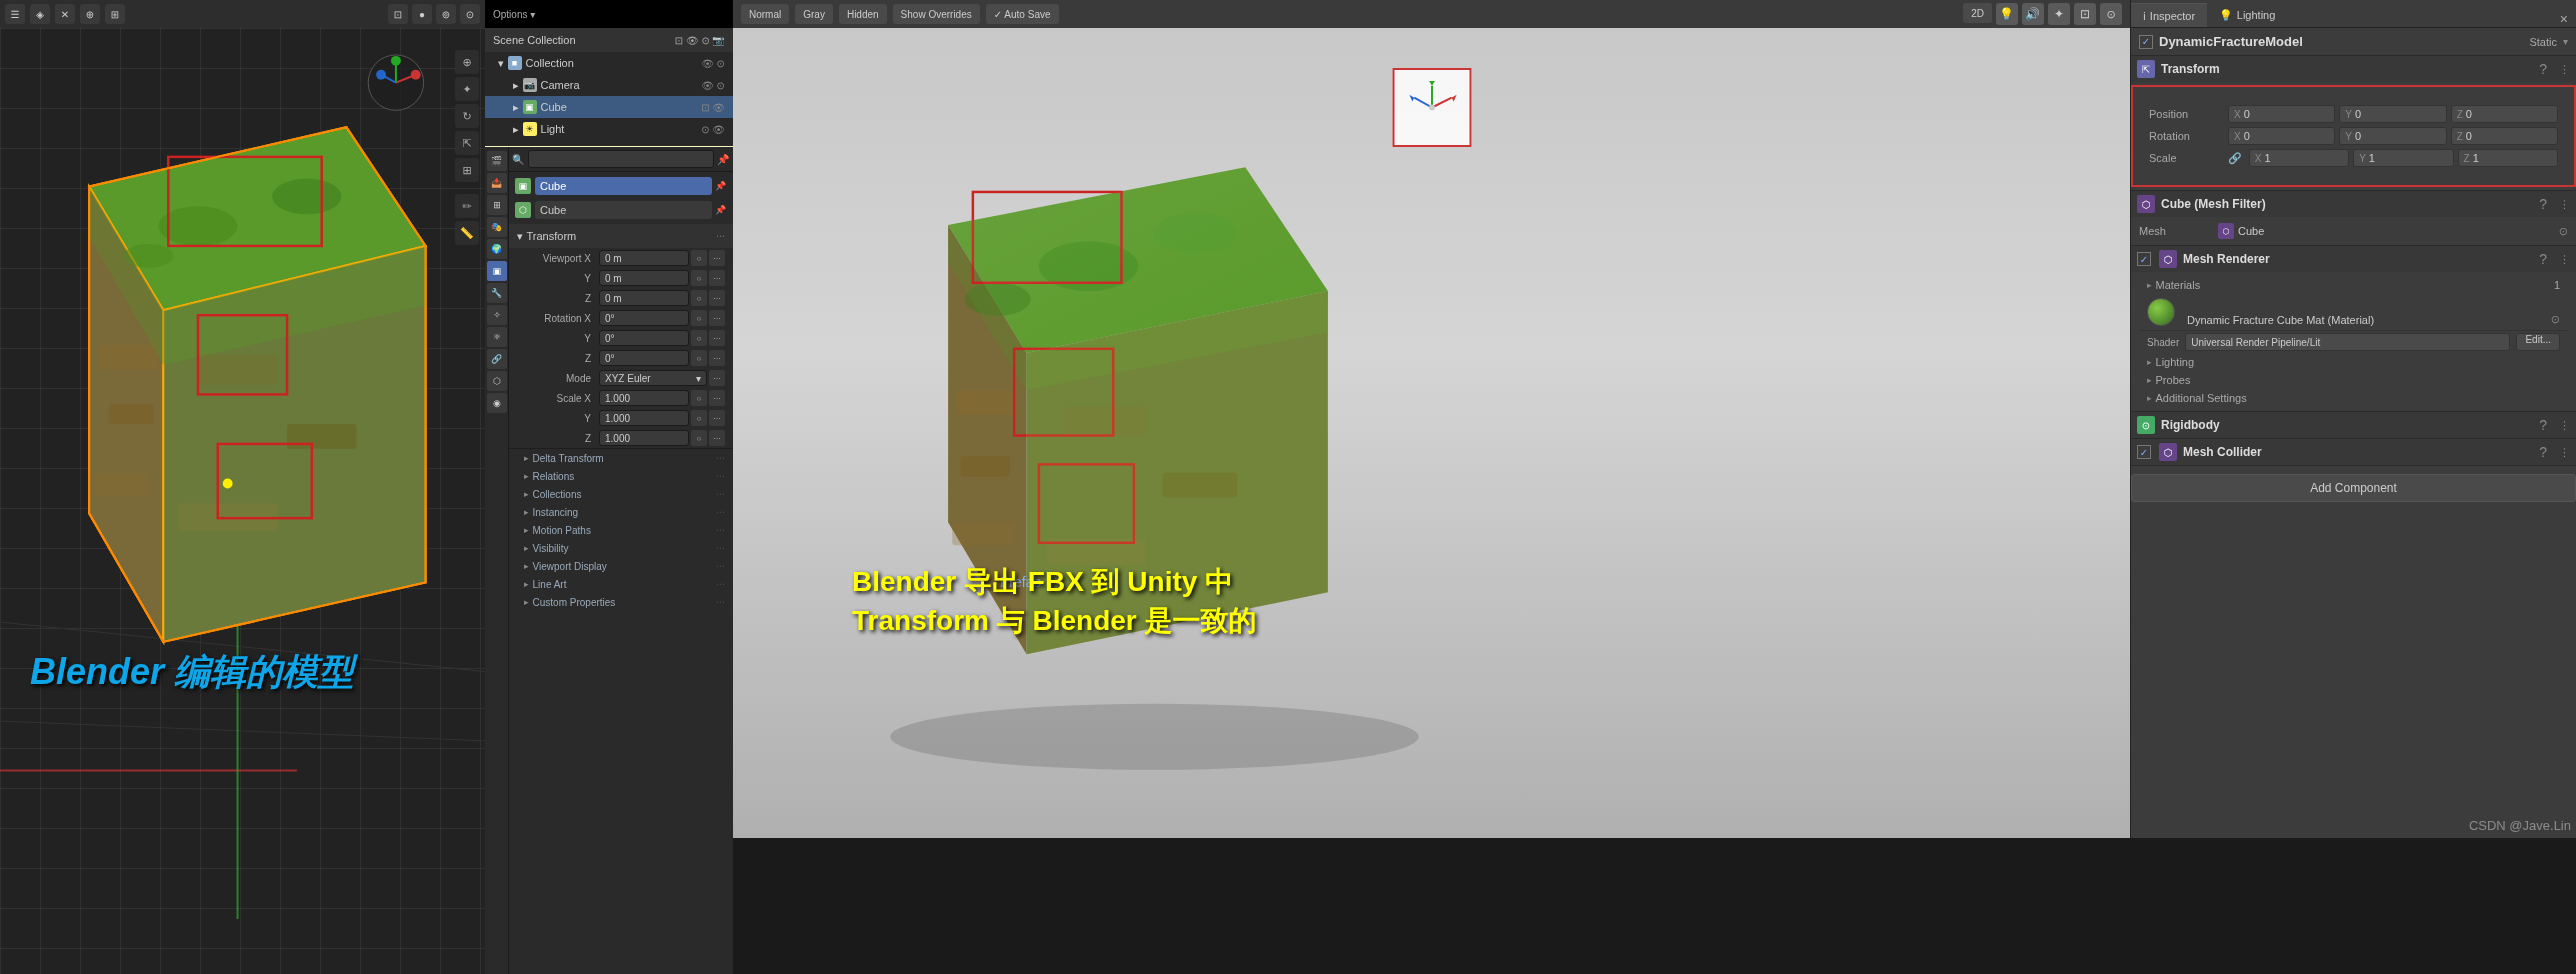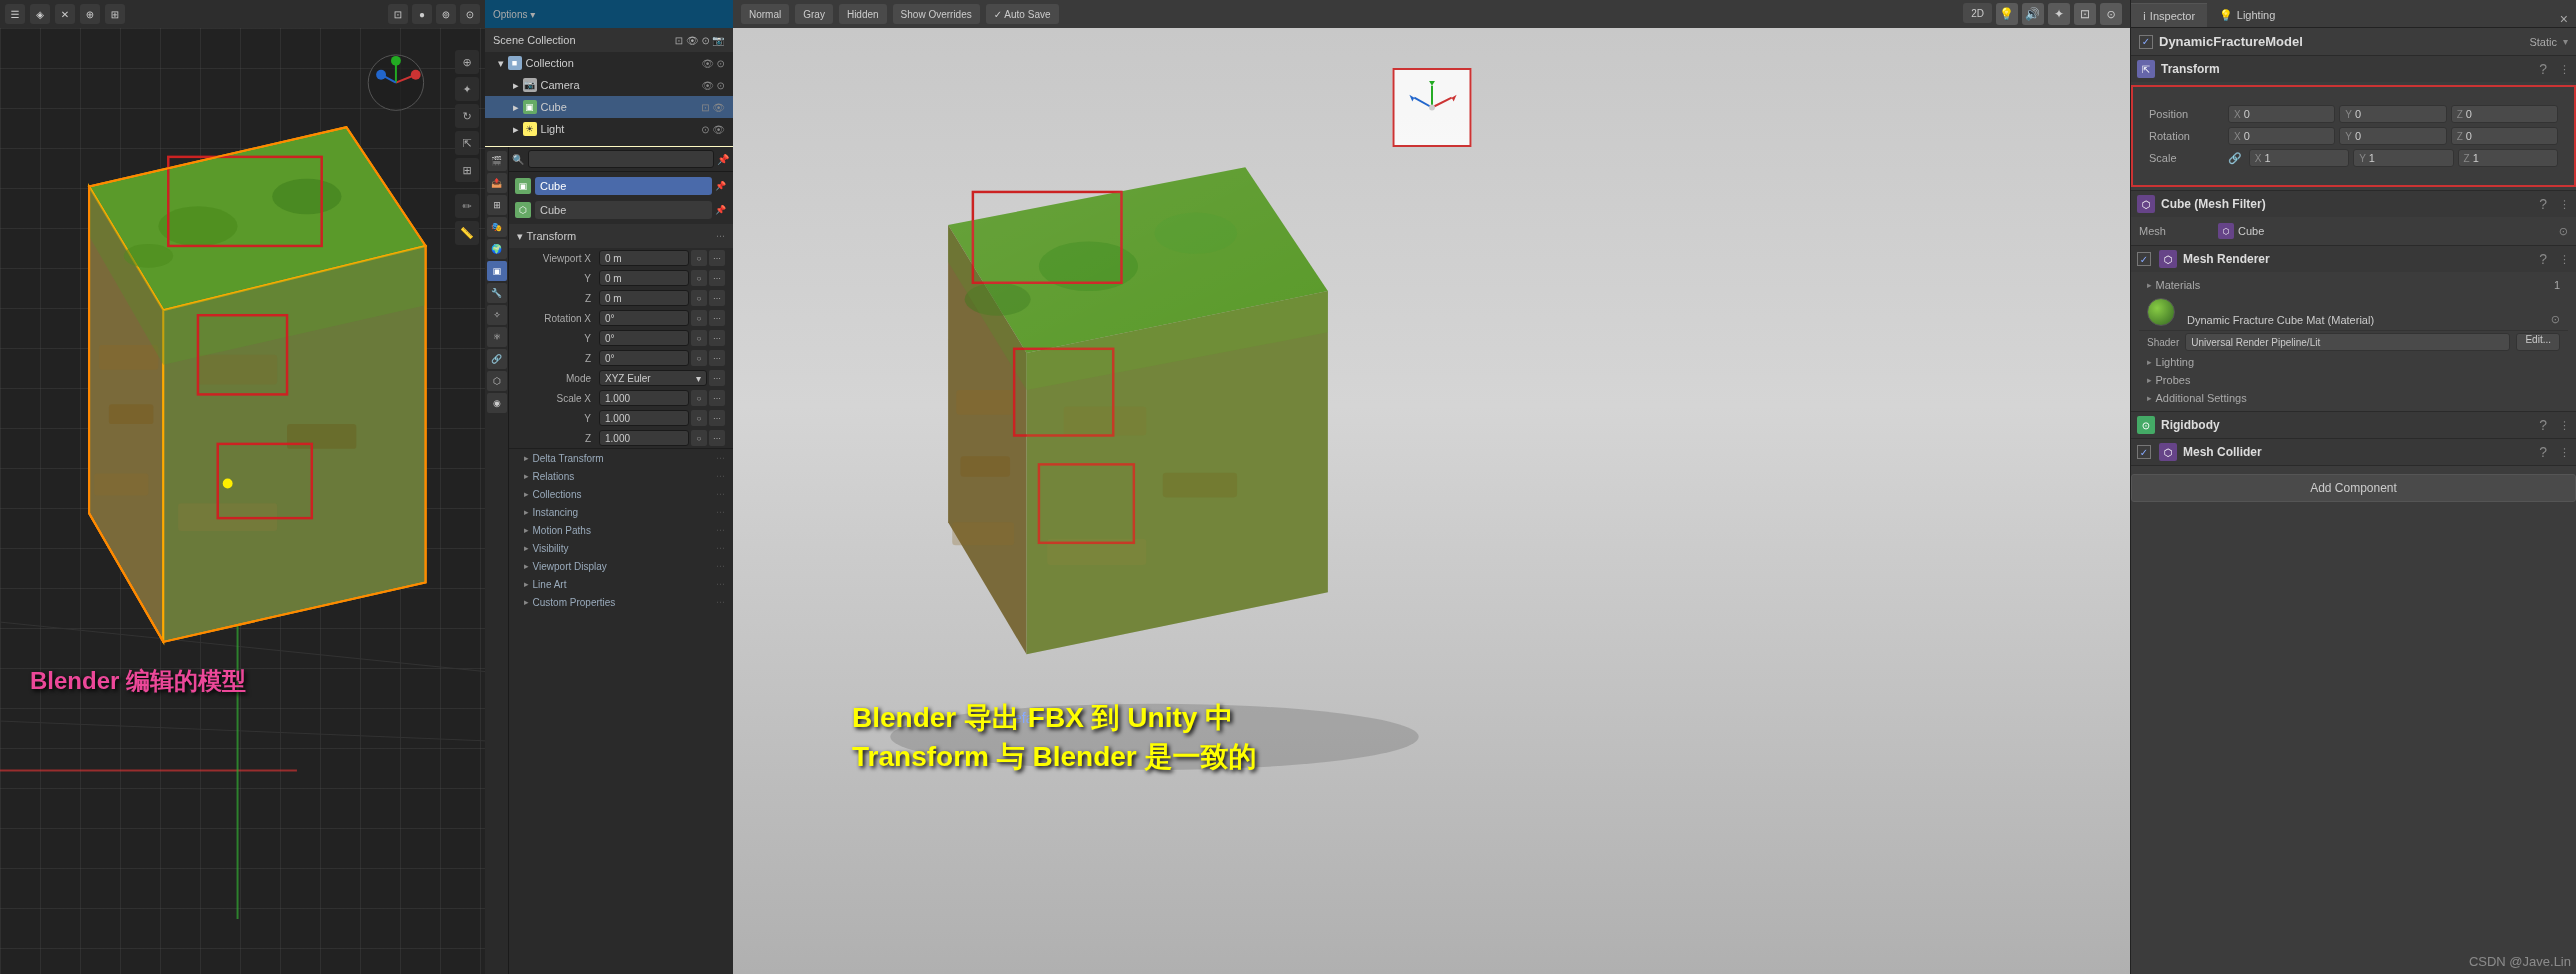--- a/index.html
+++ b/index.html
@@ -101,42 +101,43 @@
       font-size: 11px;
       color: #aaa;
       cursor: pointer;
     }
 
     
     .blender-annotation {
       position: absolute;
       bottom: 277px;
       left: 30px;
-      font-size: 24px;
+      font-size: 36px;
       font-weight: bold;
-      color: #ec4899;
+      color: #0ea5e9;
       text-shadow: 2px 2px 4px #000;
       z-index: 20;
+      font-style: italic;
     }
 
     
     .blender-properties {
       width: 248px;
       height: 974px;
       background: #2a2a2a;
       position: absolute;
       left: 485px;
       top: 0;
       z-index: 5;
       overflow: hidden;
     }
 
     .props-header {
       height: 28px;
-      background: #0c4a6e;
+      background: #000000;
       display: flex;
       align-items: center;
       padding: 0 8px;
       gap: 4px;
     }
 
     
     .outliner {
       height: 119px;
       background: #282828;
@@ -247,21 +248,21 @@
       cursor: pointer;
       height: 18px;
       display: flex;
       align-items: center;
       gap: 4px;
     }
 
     
     .unity-panel {
       width: 1843px;
-      height: 974px;
+      height: 838px;
       position: relative;
       flex-shrink: 0;
       display: flex;
       flex-direction: column;
       background: #3c3c3c;
     }
 
     .unity-content {
       flex: 1;
       display: flex;

